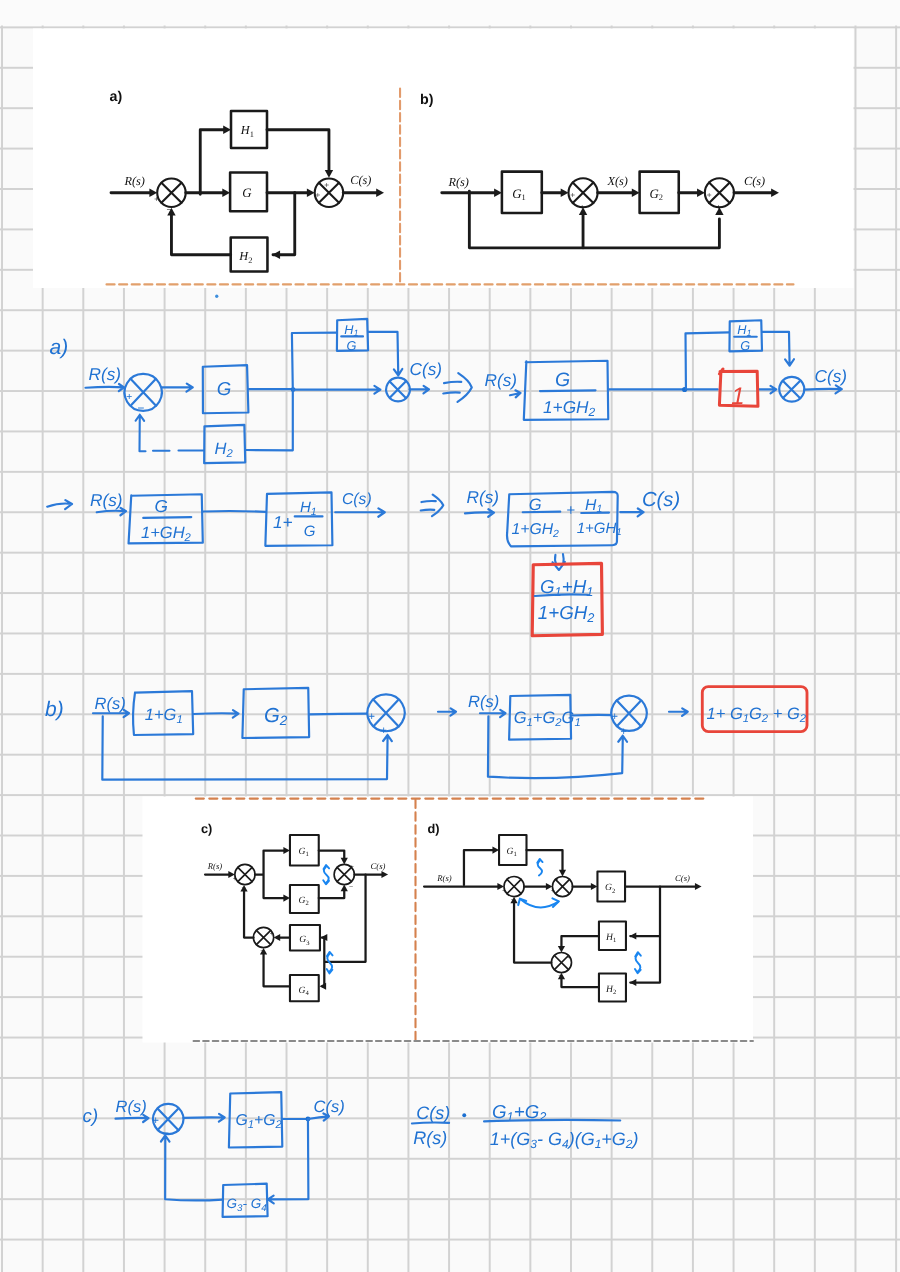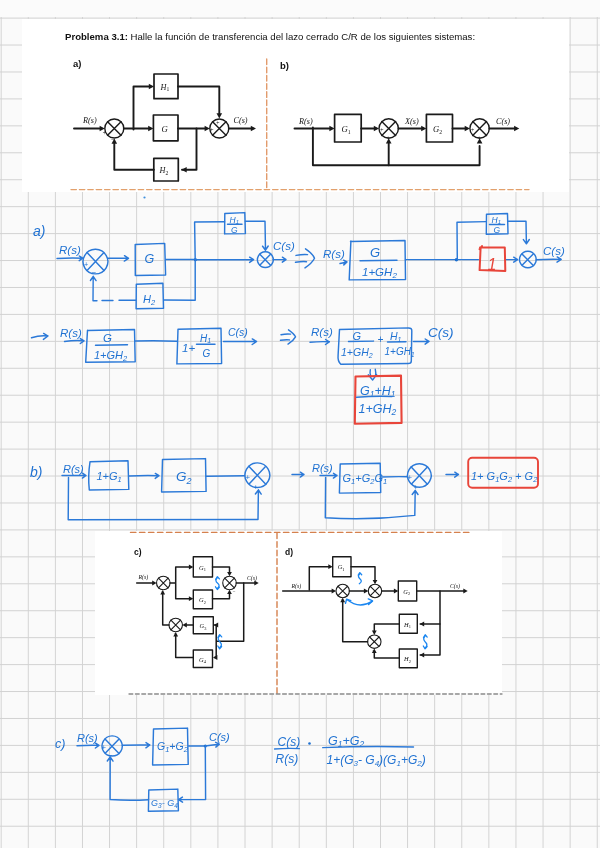--- a/index.html
+++ b/index.html
@@ -21,21 +21,20 @@
 </head>
 <body>
 <div id="page">
 
 <div style="position:absolute;left:0;top:0;width:600px;height:17px;background:#fbfbfb"></div>
 
 <div class="panel" style="left:21.7px;top:18.5px;width:547px;height:173px"></div>
 
 <div class="panel" style="left:94.7px;top:531px;width:407px;height:163.5px"></div>
 
-<div id="title"><b>Problema 3.1:</b> Halle la función de transferencia del lazo cerrado C/R de los siguientes sistemas:</div>
 <svg width="600" height="848" viewBox="0 0 600 848" fill="none" stroke-linecap="round" stroke-linejoin="round">
 
 <path d="M266.7,59 V190" stroke="#e29b6c" stroke-width="1.4" stroke-dasharray="5.6 2.6"></path>
 
 <path d="M71,189.6 H529" stroke="#e2a06c" stroke-width="1.4" stroke-dasharray="5.4 3"></path>
 
 <text x="73" y="67" class="pb" font-size="9.5">a)</text>
 
 <text x="83" y="123" class="ps" font-size="8.2">R(s)</text>
 

